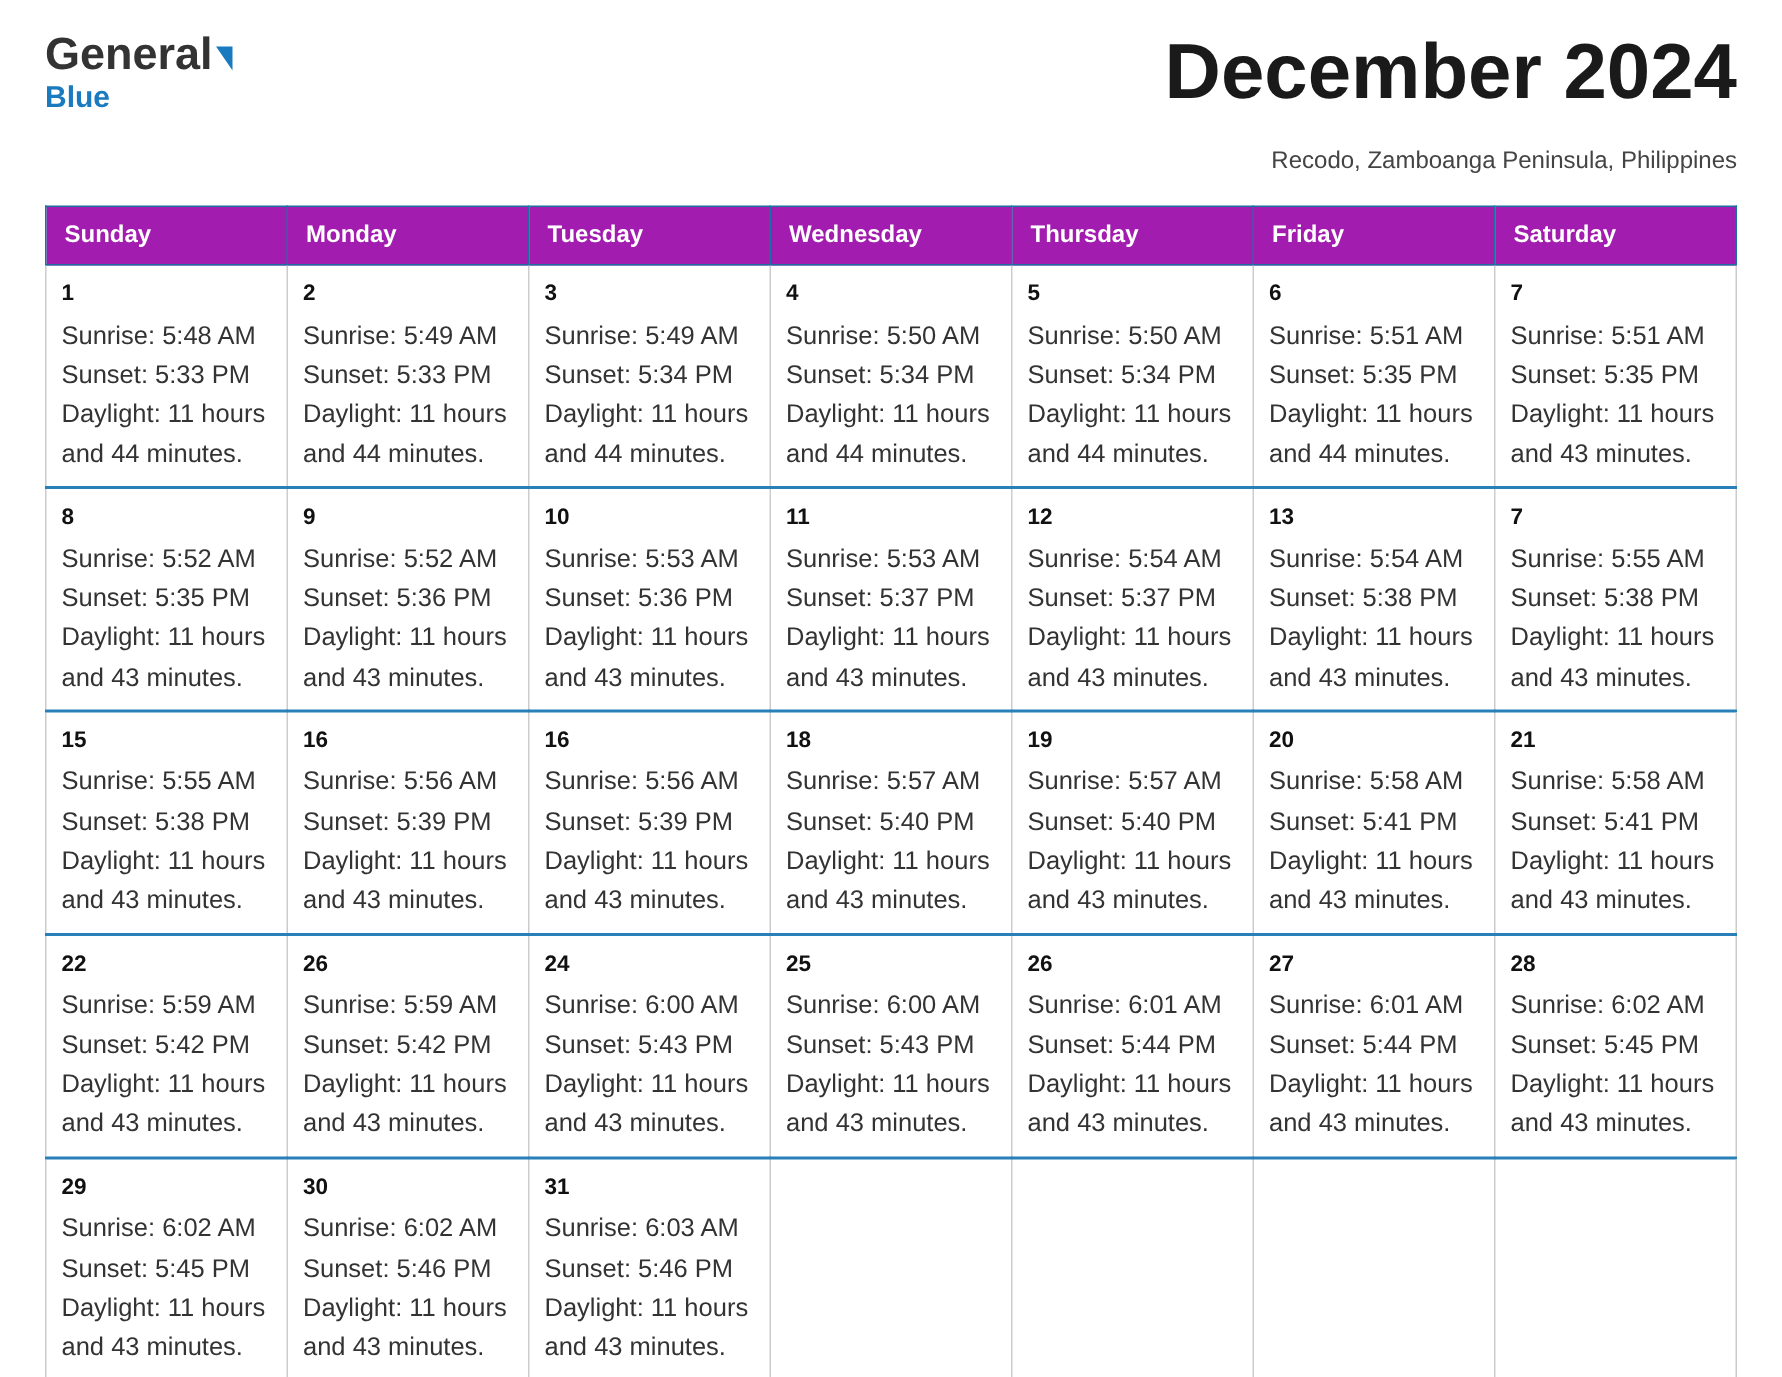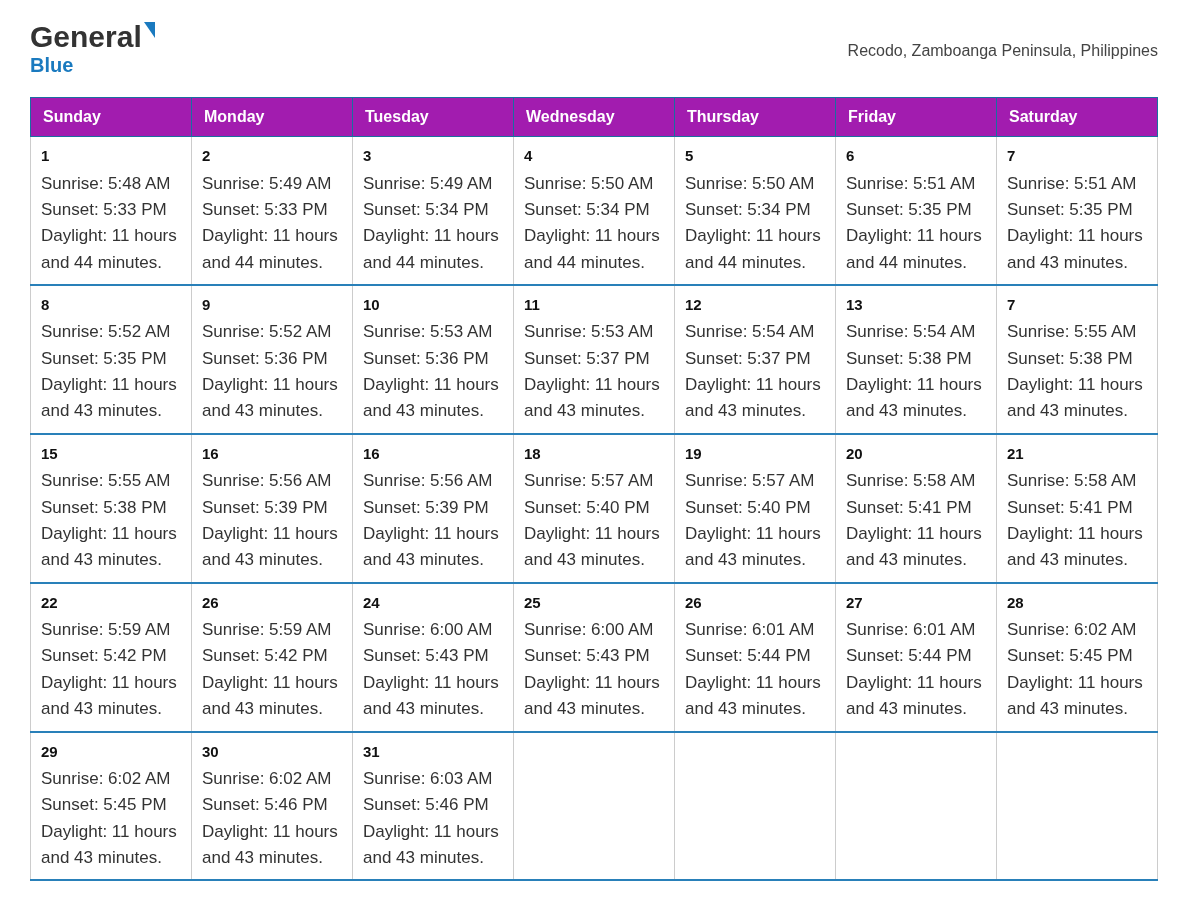--- a/index.html
+++ b/index.html
@@ -75,21 +75,21 @@
       background: #ffffff;
     }
     .calendar-table tbody tr {
       border-bottom: 2px solid #2980b9;
     }
     .logo-line1 {
       font-size: 30px;
       font-weight: bold;
       color: #333;
       display: flex;
-      align-items: flex-start;
+      align-items: center;
     }
     .logo-line2 {
       font-size: 20px;
       font-weight: bold;
       color: #1a7abf;
     }
     .triangle-icon {
       display: inline-block;
       width: 0;
       height: 0;
@@ -107,20 +107,21 @@
 
 <div class="header-area">
   <div class="logo">
     <div class="logo-line1">
       <span>General</span>
         <span class="triangle-icon"></span>
     </div>
     <div class="logo-line2">Blue</div>
   </div>
   <div class="title-area">
+    <div class="month-title">December 2024</div>
     <div class="location-title">Recodo, Zamboanga Peninsula, Philippines</div>
   </div>
 </div>
 
 <table class="calendar-table">
   <thead>
     <tr>
     <th>Sunday</th>
         <th>Monday</th>
         <th>Tuesday</th>

